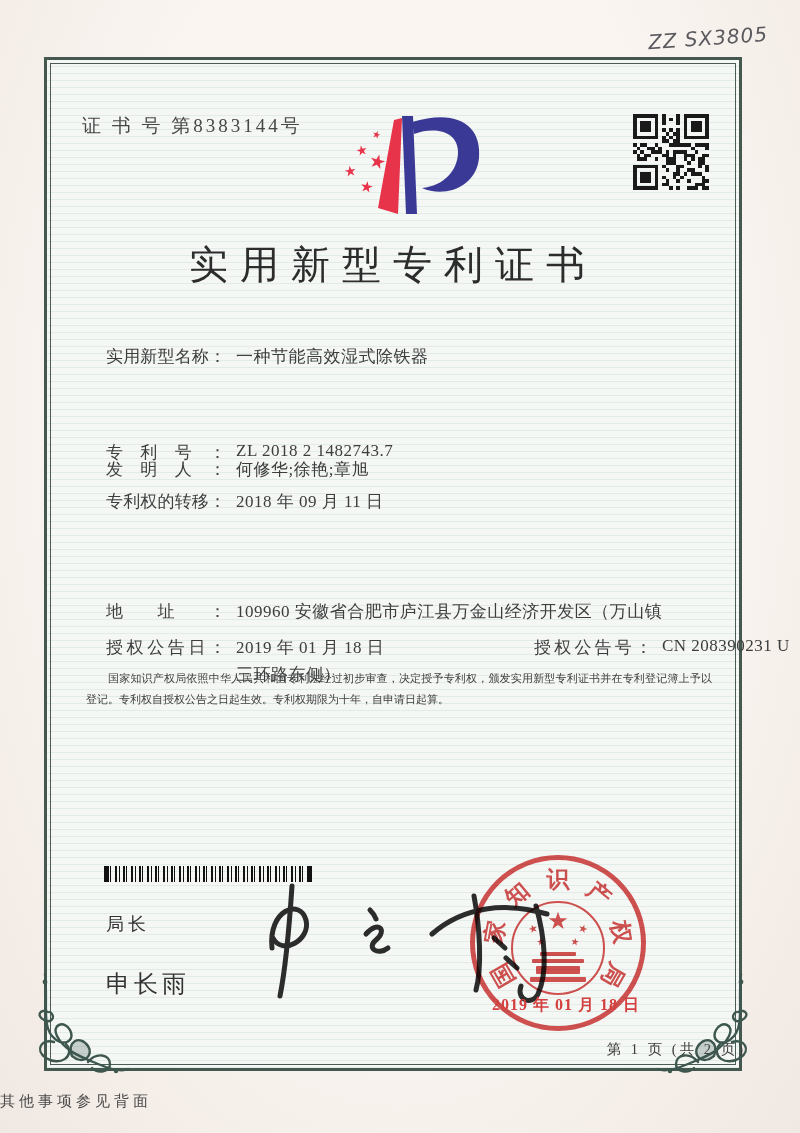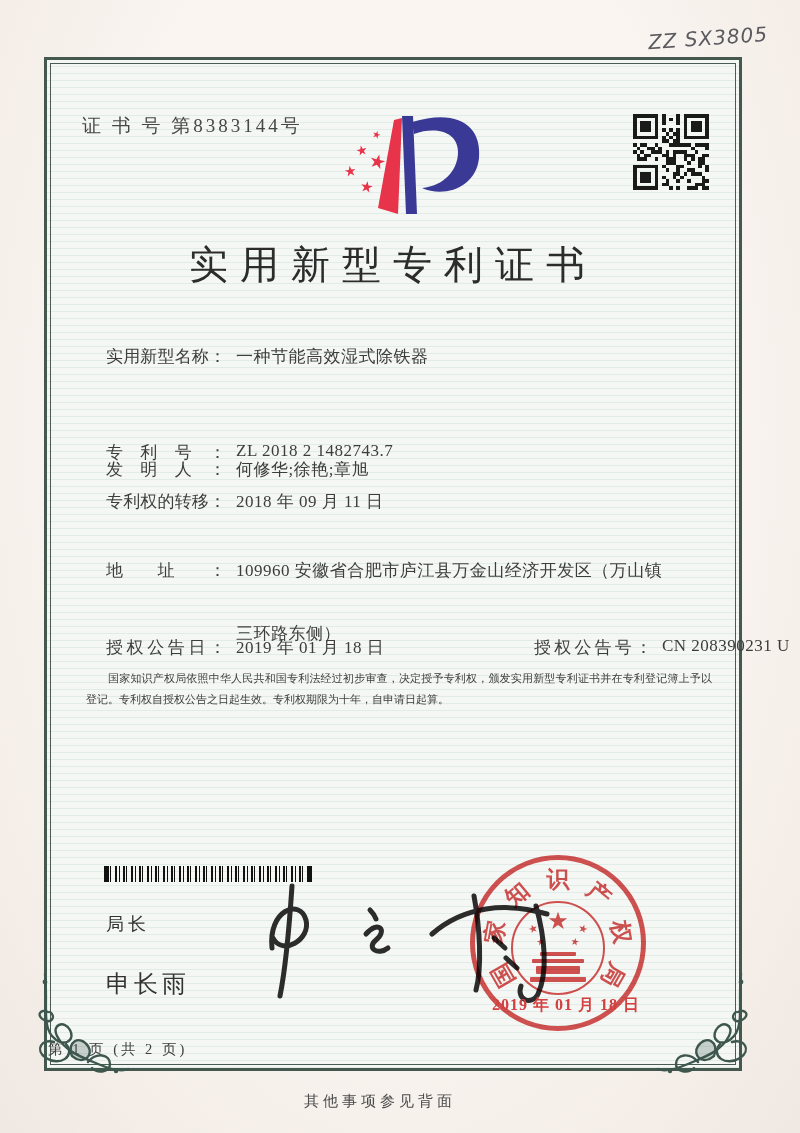--- a/index.html
+++ b/index.html
@@ -48,23 +48,23 @@
   .signature{position:absolute;left:242px;top:876px;width:335px;height:135px;}
   
   .seal{position:absolute;left:470px;top:855px;width:176px;height:176px;opacity:.9;mix-blend-mode:multiply;}
   .seal-ring{position:absolute;inset:0;border:5px solid #d43f3f;border-radius:50%;box-sizing:border-box;}
   .seal-arc-char{position:absolute;font-size:23px;font-weight:bold;color:#d43f3f;transform-origin:center;}
   .emblem-circle{position:absolute;left:41px;top:46px;width:94px;height:94px;border:2.5px solid #d43f3f;border-radius:50%;box-sizing:border-box;}
   .seal .star{position:absolute;color:#d43f3f;font-family:"DejaVu Sans",sans-serif;line-height:1;}
   .gate{position:absolute;background:#d43f3f;border-radius:1px;}
   .seal-date{position:absolute;left:492px;top:995px;font-size:16px;font-weight:bold;
     letter-spacing:1px;color:#d43f3f;white-space:nowrap;z-index:5;}
-  .page-info{position:absolute;left:48px;top:1040px;width:698px;text-align:left;
+  .page-info{position:absolute;left:48px;top:1040px;width:698px;text-align:right;
     font-size:14.5px;letter-spacing:3px;color:#3d3d3d;}
-  .back-note{position:absolute;left:0;top:1092px;width:760px;text-align:center;
+  .back-note{position:absolute;left:0;top:1092px;width:760px;
     font-size:15px;letter-spacing:4px;color:#4a4a4a;}
   .flourish{position:absolute;width:112px;height:112px;z-index:3;}
   .flourish.left{left:18px;top:972px;}
   .flourish.right{left:656px;top:972px;transform:scaleX(-1);}
 </style>
 </head>
 <body>
 
 <div class="page">
 
@@ -335,21 +335,21 @@
   </div>
   <div class="row" style="top:410px;margin-top:48px;">
     <span class="row-label">发明人：</span><span class="row-value">何修华;徐艳;章旭</span>
   </div>
   <div class="row" style="top:441px;">
     <span class="row-label">专利号：</span><span class="row-value">ZL 2018 2 1482743.7</span>
   </div>
   <div class="row" style="top:490px;">
     <span class="row-label">专利权的转移：</span><span class="row-value">2018 年 09 月 11 日</span>
   </div>
-  <div class="row" style="top:559px;">
+  <div class="row" style="top:600px;">
     <span class="row-label">地址：</span><span class="row-value"><span style="display:block;">109960 安徽省合肥市庐江县万金山经济开发区（万山镇</span><span style="display:block;margin-top:40px;">三环路东侧）</span></span>
   </div>
   <div class="row" style="top:636px;width:640px;">
     <span class="row-label">授权公告日：</span><span class="row-value">2019 年 01 月 18 日</span>
     <span class="grant-right">
       <span class="row-label">授权公告号：</span><span class="row-value">CN 208390231 U</span>
     </span>
   </div>
 
   <div class="body-text">

